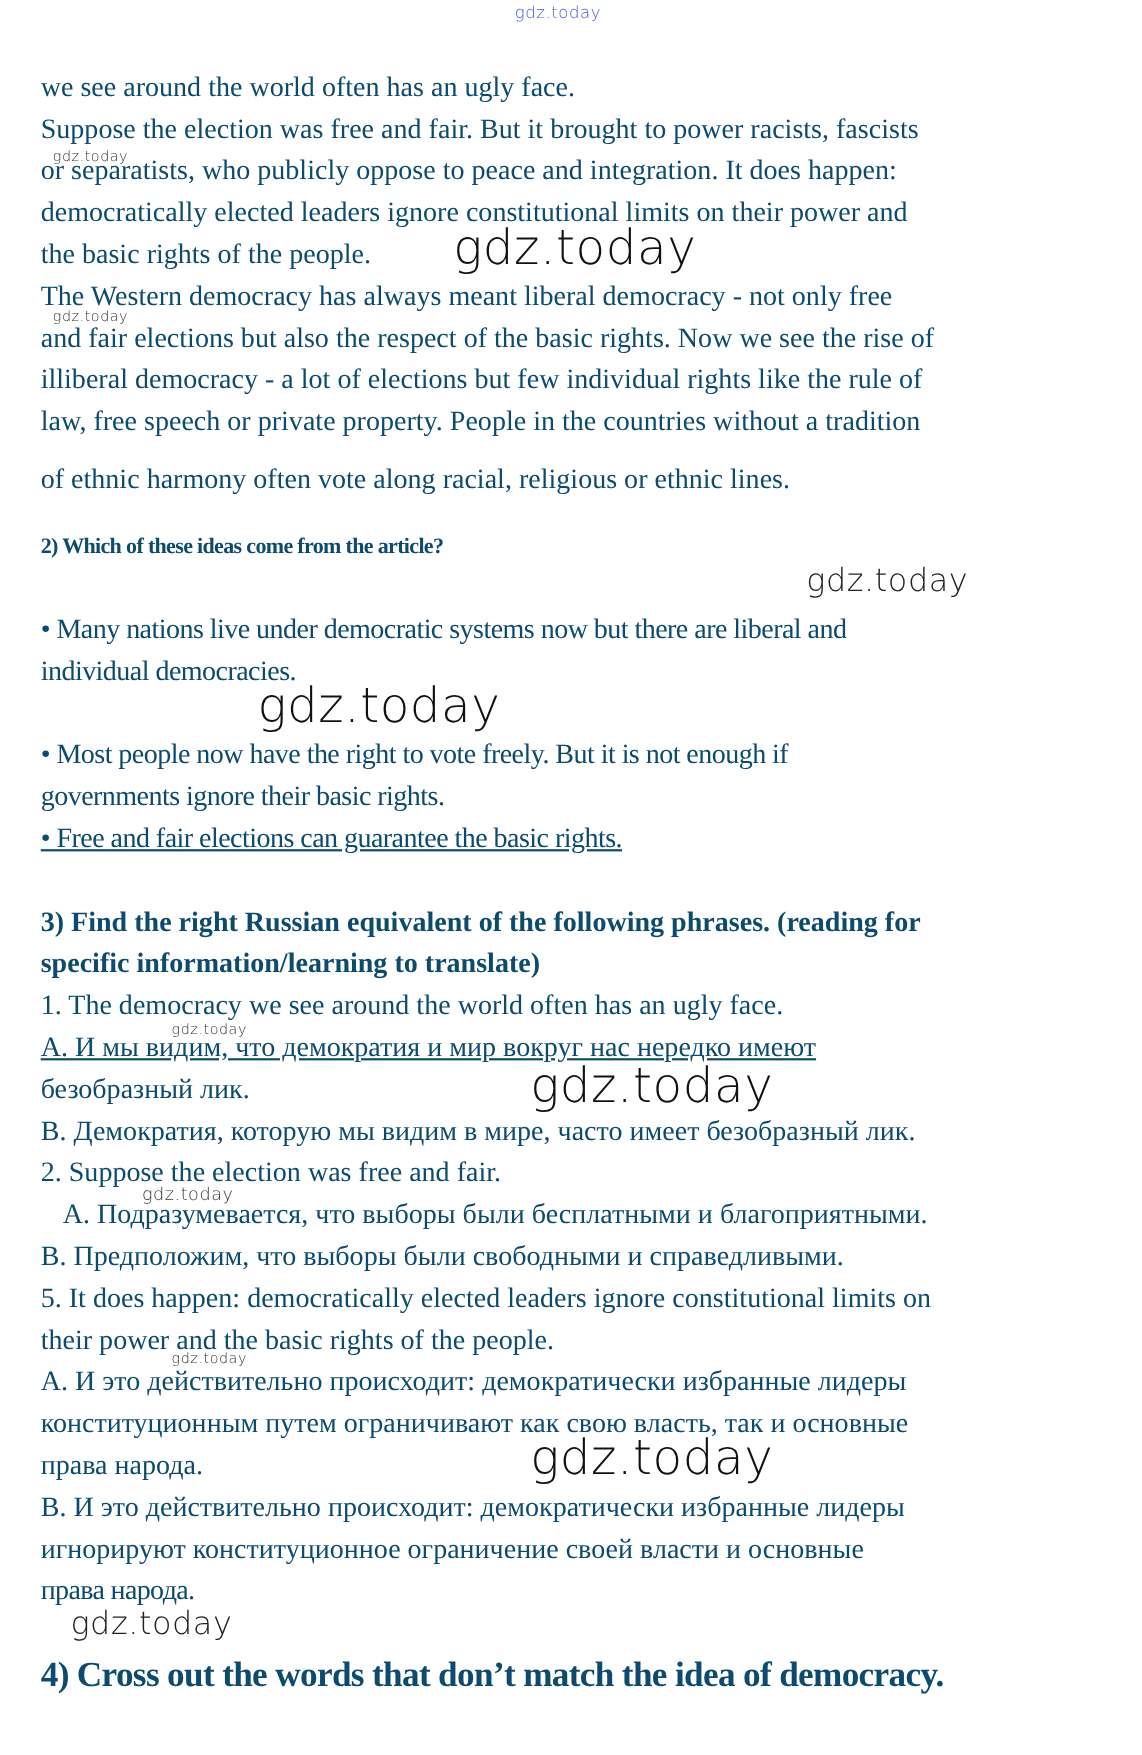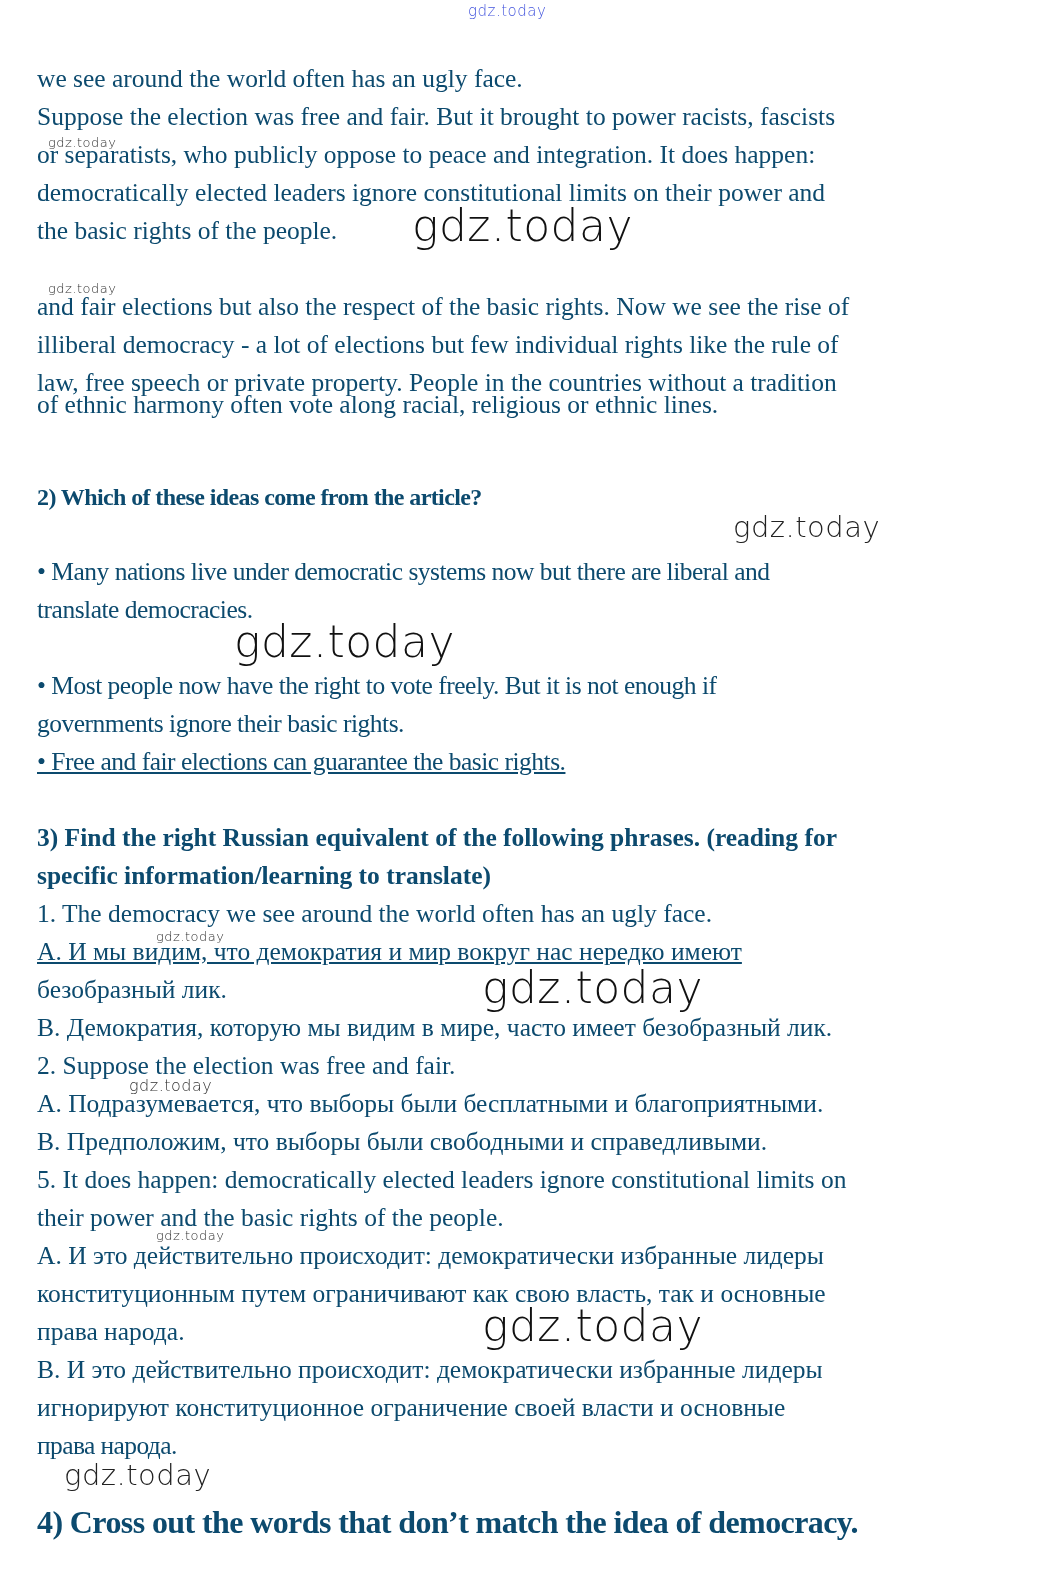--- a/index.html
+++ b/index.html
@@ -28,46 +28,47 @@
 
   <div class="wm wm-top" style="left:468px; top:2px;">gdz.today</div>
 
   <div class="line" style="top:64px;">we see around the world often has an ugly face.</div>
   <div class="line" style="top:102px;">Suppose the election was free and fair. But it brought to power racists, fascists</div>
   <div class="wm wm-small" style="left:48px; top:135px;">gdz.today</div>
   <div class="line" style="top:140px;">or separatists, who publicly oppose to peace and integration. It does happen:</div>
   <div class="line" style="top:178px;">democratically elected leaders ignore constitutional limits on their power and</div>
   <div class="line" style="top:216px;">the basic rights of the people.</div>
   <div class="wm wm-big" style="left:412px; top:200px;">gdz.today</div>
+  <div class="line" style="top:254px;">The Western democracy has always meant liberal democracy - not only free</div>
   <div class="wm wm-small" style="left:48px; top:281px;">gdz.today</div>
   <div class="line" style="top:292px;">and fair elections but also the respect of the basic rights. Now we see the rise of</div>
   <div class="line" style="top:330px;">illiberal democracy - a lot of elections but few individual rights like the rule of</div>
   <div class="line" style="top:368px;">law, free speech or private property. People in the countries without a tradition</div>
-  <div class="line" style="top:390px;">of ethnic harmony often vote along racial, religious or ethnic lines.</div>
+  <div class="line" style="top:421px;">of ethnic harmony often vote along racial, religious or ethnic lines.</div>
 
-  <div class="line bold" style="top:482px; font-size:24px; letter-spacing:-0.6px;">2) Which of these ideas come from the article?</div>
+  <div class="line bold" style="top:482px; font-size:20px; letter-spacing:-0.6px;">2) Which of these ideas come from the article?</div>
   <div class="wm wm-mid" style="left:733px; top:510px;">gdz.today</div>
   <div class="line" style="top:557px; letter-spacing:-0.5px;">• Many nations live under democratic systems now but there are liberal and</div>
-  <div class="line" style="top:595px; letter-spacing:-0.5px;">translate democracies.</div>
+  <div class="line" style="top:595px; letter-spacing:-0.5px;">individual democracies.</div>
   <div class="wm wm-big" style="left:234px; top:616px;">gdz.today</div>
   <div class="line" style="top:671px; letter-spacing:-0.5px;">• Most people now have the right to vote freely. But it is not enough if</div>
   <div class="line" style="top:709px; letter-spacing:-0.5px;">governments ignore their basic rights.</div>
   <div class="line" style="top:747px; letter-spacing:-0.5px;text-decoration:underline;">• Free and fair elections can guarantee the basic rights.</div>
 
   <div class="line bold" style="top:823px;">3) Find the right Russian equivalent of the following phrases. (reading for</div>
   <div class="line bold" style="top:861px;">specific information/learning to translate)</div>
   <div class="line" style="top:899px;">1. The democracy we see around the world often has an ugly face.</div>
   <div class="wm wm-small" style="left:156px; top:929px;">gdz.today</div>
   <div class="line" style="top:937px;text-decoration:underline;">A. И мы видим, что демократия и мир вокруг нас нередко имеют</div>
   <div class="line" style="top:975px;">безобразный лик.</div>
   <div class="wm wm-big" style="left:482px; top:962px;">gdz.today</div>
   <div class="line" style="top:1013px;">B. Демократия, которую мы видим в мире, часто имеет безобразный лик.</div>
   <div class="line" style="top:1051px;">2. Suppose the election was free and fair.</div>
   <div class="wm wm-small" style="left:129px; top:1076px; font-size:16px;">gdz.today</div>
-  <div class="line" style="top:1089px;">A. Подразумевается, что выборы были бесплатными и благоприятными.</div>
+  <div class="line" style="top:1089px;margin-left:20px;">A. Подразумевается, что выборы были бесплатными и благоприятными.</div>
   <div class="line" style="top:1127px;">B. Предположим, что выборы были свободными и справедливыми.</div>
   <div class="line" style="top:1165px;">5. It does happen: democratically elected leaders ignore constitutional limits on</div>
   <div class="line" style="top:1203px;">their power and the basic rights of the people.</div>
   <div class="wm wm-small" style="left:156px; top:1228px;">gdz.today</div>
   <div class="line" style="top:1241px;">A. И это действительно происходит: демократически избранные лидеры</div>
   <div class="line" style="top:1279px;">конституционным путем ограничивают как свою власть, так и основные</div>
   <div class="line" style="top:1317px;">права народа.</div>
   <div class="wm wm-big" style="left:482px; top:1300px;">gdz.today</div>
   <div class="line" style="top:1355px;">B. И это действительно происходит: демократически избранные лидеры</div>
   <div class="line" style="top:1393px;">игнорируют конституционное ограничение своей власти и основные</div>

